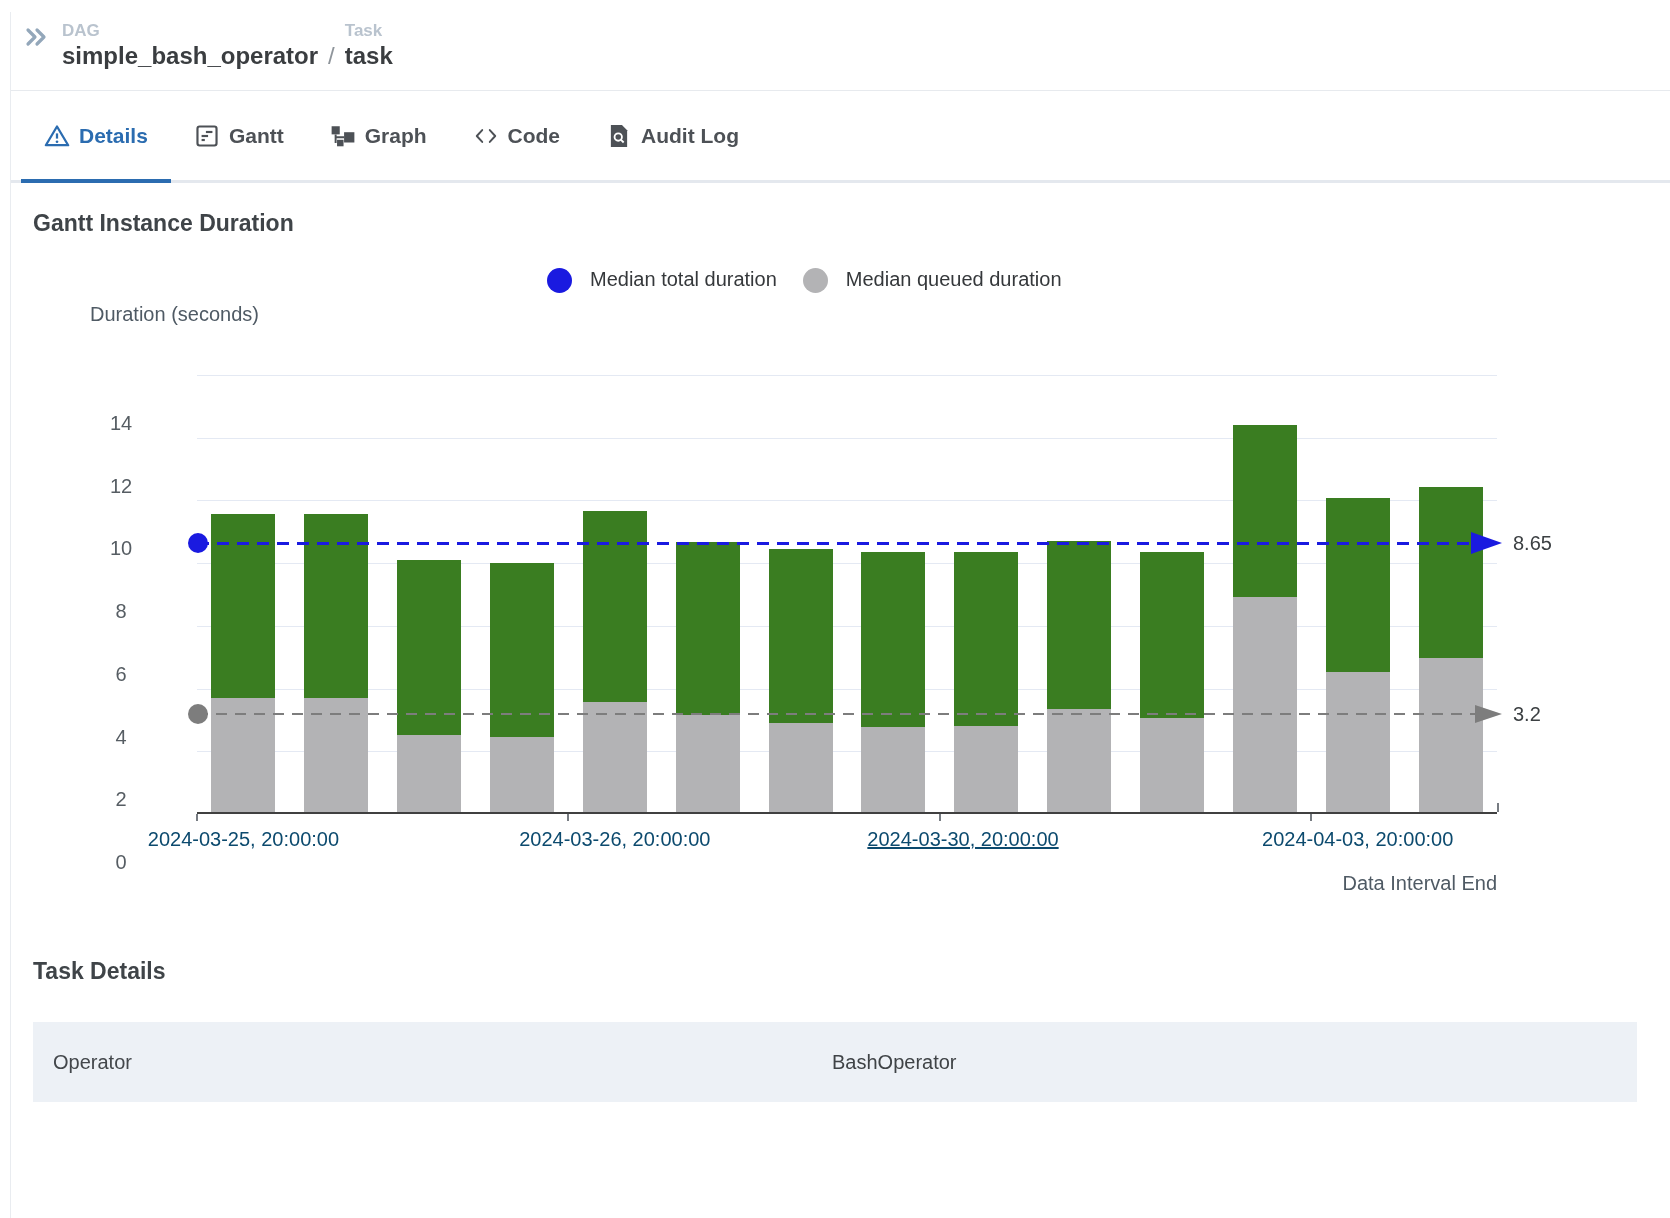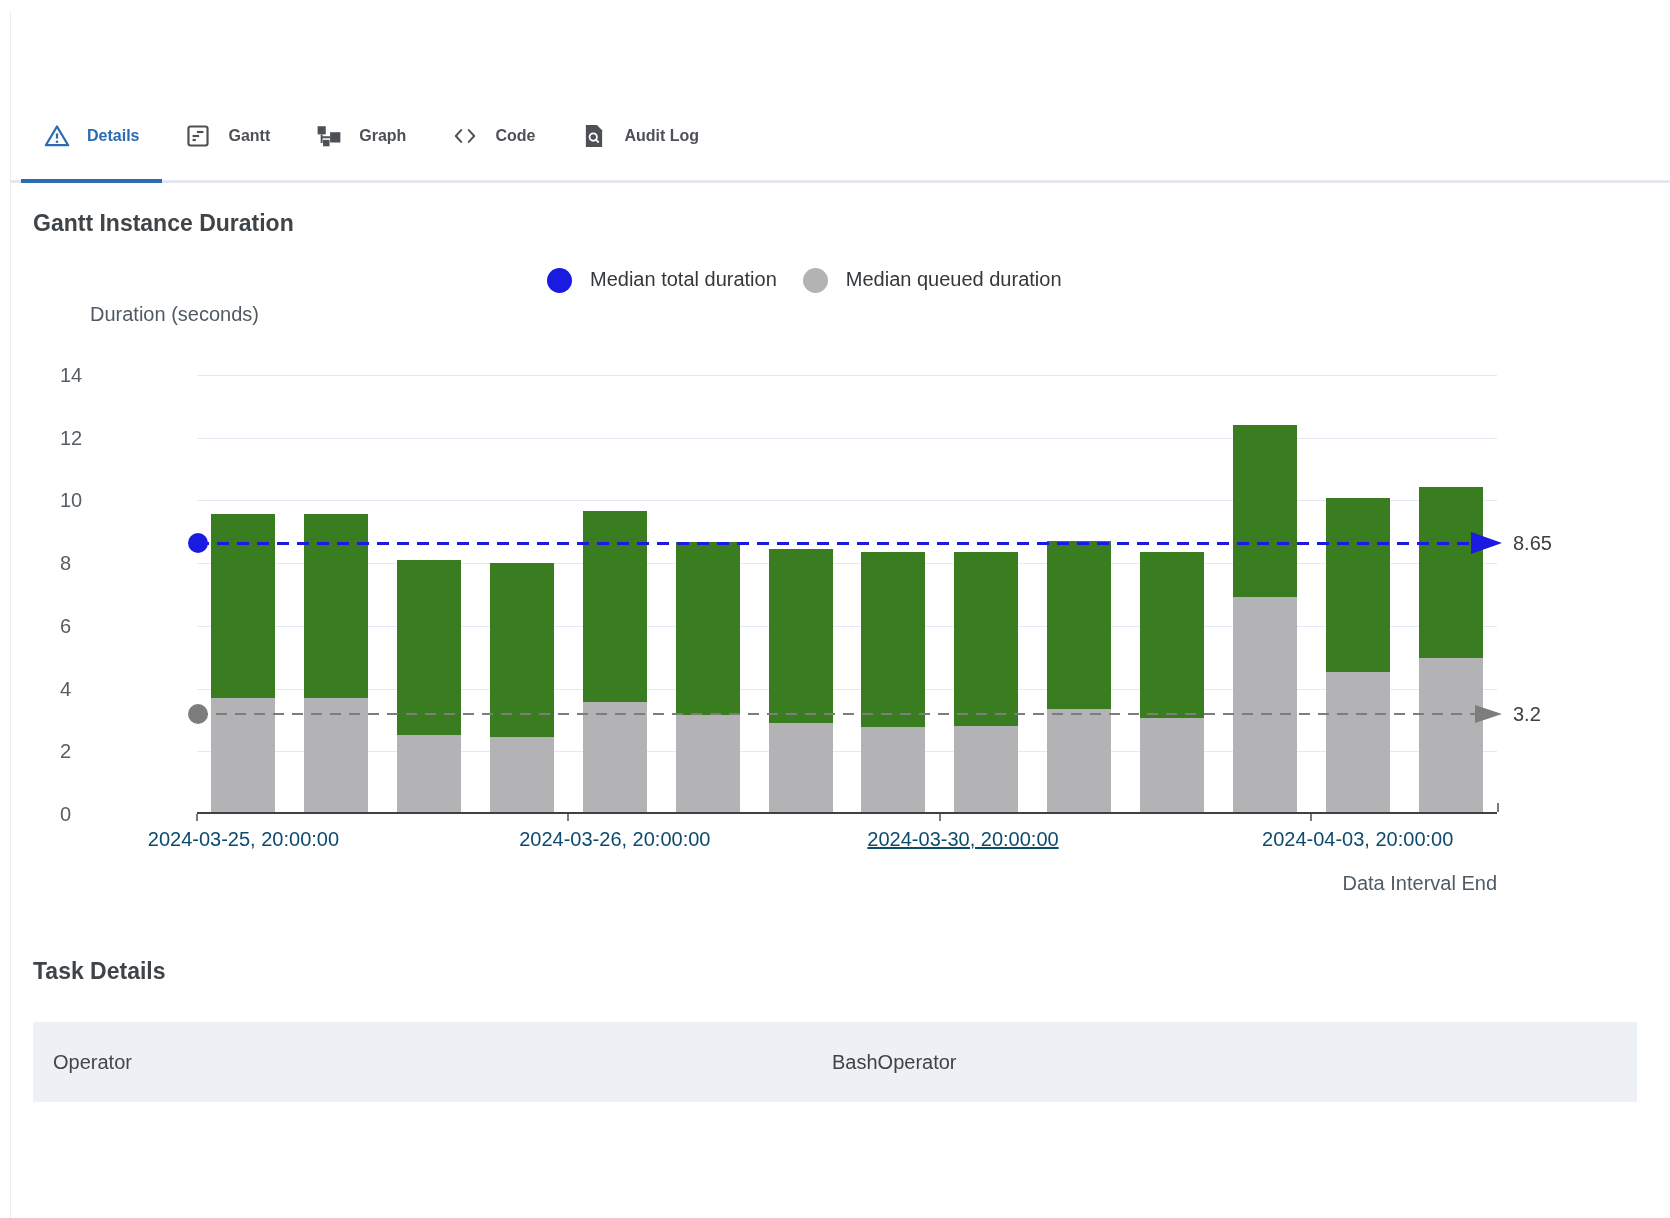--- a/index.html
+++ b/index.html
@@ -16,37 +16,37 @@
   .collapse-btn svg { width:24px; height:24px; display:block; }
   .crumbs { position:absolute; left:51px; top:21px; display:flex; align-items:flex-end; }
   .crumb-col { display:flex; flex-direction:column; }
   .crumb-label { font-size:17px; font-weight:bold; color:#b9c3ce; line-height:20px; }
   .crumb-value { font-size:24px; font-weight:bold; color:#3a3d40; line-height:30px; }
   .crumb-sep { font-size:24px; color:#8f959b; line-height:30px; margin:0 10px; }
 
   
   .tabbar { position:absolute; left:11px; top:91px; right:0; height:92px; border-bottom:3px solid #e4e8ee; }
   .tabbar ul { list-style:none; display:flex; height:89px; }
-  .tab { position:relative; display:flex; align-items:center; gap:17px; padding:0 23px; height:100%;
-         font-size:16px; font-weight:bold; color:#4d5156; cursor:pointer; }
+  .tab { position:relative; display:flex; align-items:center; gap:9px; padding:0 23px; height:100%;
+         font-size:21px; font-weight:bold; color:#4d5156; cursor:pointer; }
   .tab .tab-icon { width:26px; height:26px; display:inline-block; }
   .tab .tab-icon svg { width:26px; height:26px; display:block; }
   .tab.active { color:#2b6cb0; }
   .tab.active::after { content:""; position:absolute; left:0; right:0; bottom:-3px; height:4px; background:#2b6cb0; }
 
   
   .section-title { position:absolute; left:33px; top:210px; font-size:23px; font-weight:bold; color:#3f4448; }
   .legend { position:absolute; left:547px; top:268px; display:flex; align-items:center; gap:26px; }
   .lg-item { display:flex; gap:18px; cursor:pointer; }
   .lg-dot { width:25px; height:25px; border-radius:50%; }
   .lg-label { font-size:20px; color:#35383b; }
   .y-axis-title { position:absolute; left:90px; top:303px; font-size:20px; color:#4f5a64; }
 
   .ylabels { position:absolute; left:60px; top:375px; width:122px; height:439px; }
-  .ylabel { position:absolute; right:0; width:122px; text-align:left; font-size:20px; color:#565d63; line-height:26px; }
+  .ylabel { position:absolute; right:0; width:122px; text-align:center; font-size:20px; color:#565d63; line-height:26px;margin-top:48px; }
 
   .plot { position:absolute; left:197px; top:375px; width:1300px; height:439px; border-bottom:2px solid #404040; }
   .gridline { position:absolute; left:0; width:100%; height:1px; background:#e4e9f3; }
   .bar-stack { position:absolute; bottom:0; width:64px; cursor:pointer; }
   .bar-seg { position:absolute; left:0; width:100%; }
   .xtick { position:absolute; width:2px; height:7px; background:#777c82; top:439px; }
   .plot-right-stub { position:absolute; right:-2px; bottom:0; width:2px; height:9px; background:#777c82; }
 
   .median-line { position:absolute; height:3px; }
   .median-line.blue { background:repeating-linear-gradient(90deg,#1a1ae0 0 12px,transparent 12px 20px); }
@@ -67,20 +67,39 @@
   .detail-row.last { height:78px; border-bottom:2px solid #e7ebf0; }
   .detail-label { width:779px; color:#43474b; }
   .detail-value { color:#3f4346; }
 </style>
 </head>
 <body>
 
 <div class="page">
   <div class="left-rail-line"></div>
 
+  <header class="header">
+    <span class="collapse-btn">
+      <svg viewBox="0 0 24 24" fill="none" stroke="currentColor" stroke-width="3.2" stroke-linecap="round" stroke-linejoin="round">
+          <path d="M4 5 l7 7 -7 7"></path>
+          <path d="M13 5 l7 7 -7 7"></path>
+        </svg>
+    </span>
+    <div class="crumbs">
+      <div class="crumb-col">
+        <span class="crumb-label">DAG</span>
+        <span class="crumb-value">simple_bash_operator</span>
+      </div>
+      <span class="crumb-sep">/</span>
+      <div class="crumb-col">
+        <span class="crumb-label">Task</span>
+        <span class="crumb-value">task</span>
+      </div>
+    </div>
+  </header>
 
   <nav class="tabbar">
     <ul id="tab-list">
         <li class="tab active" style="margin-left: 10px;">
           <span class="tab-icon">
             <svg viewBox="0 0 24 24">
               <path d="M12 3.2 L22.3 20.5 H1.7 Z" fill="none" stroke="currentColor" stroke-width="2.1" stroke-linejoin="round"></path>
               <path d="M12 9.6 v4.8" stroke="currentColor" stroke-width="2.1"></path>
               <circle cx="12" cy="17.3" r="1.25" fill="currentColor"></circle>
             </svg>

